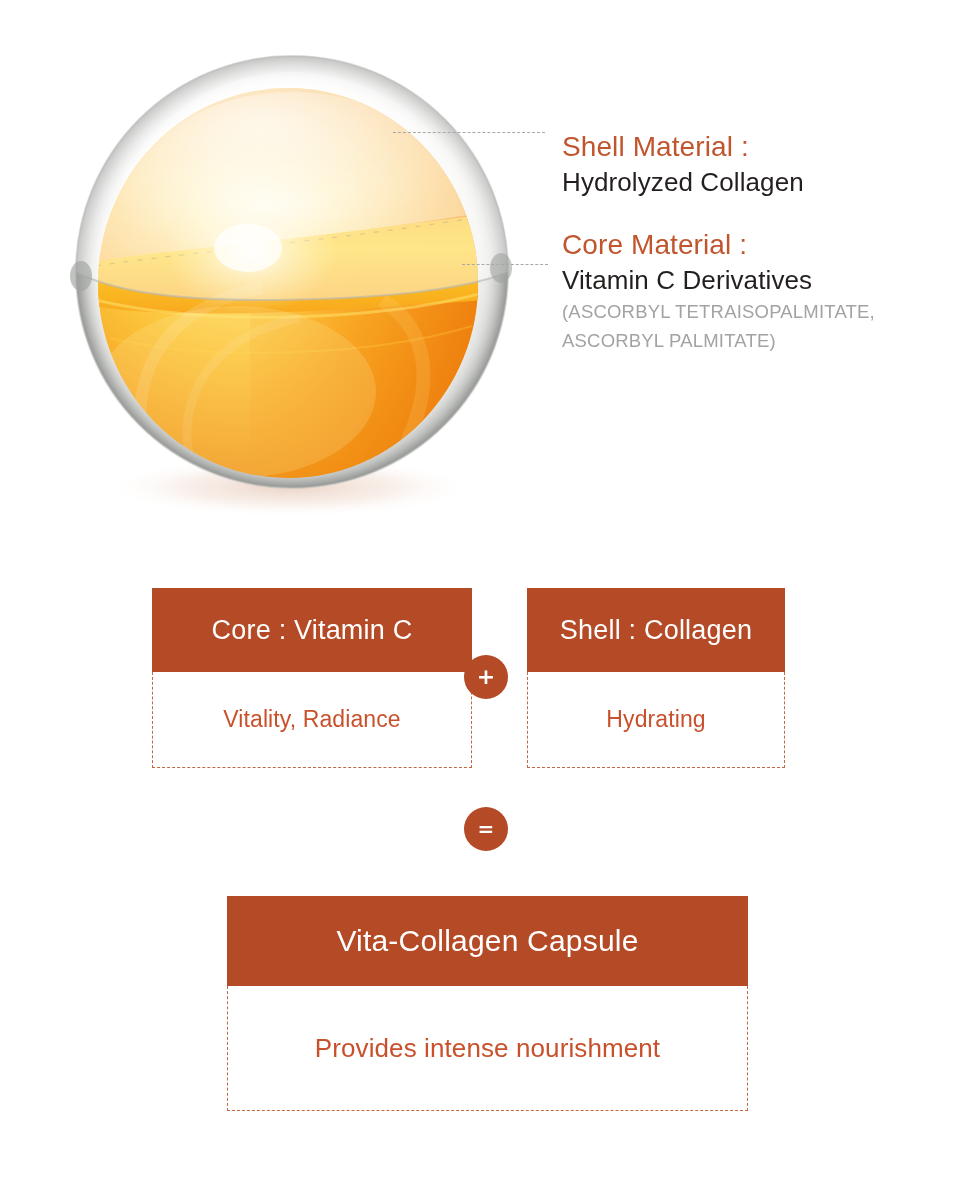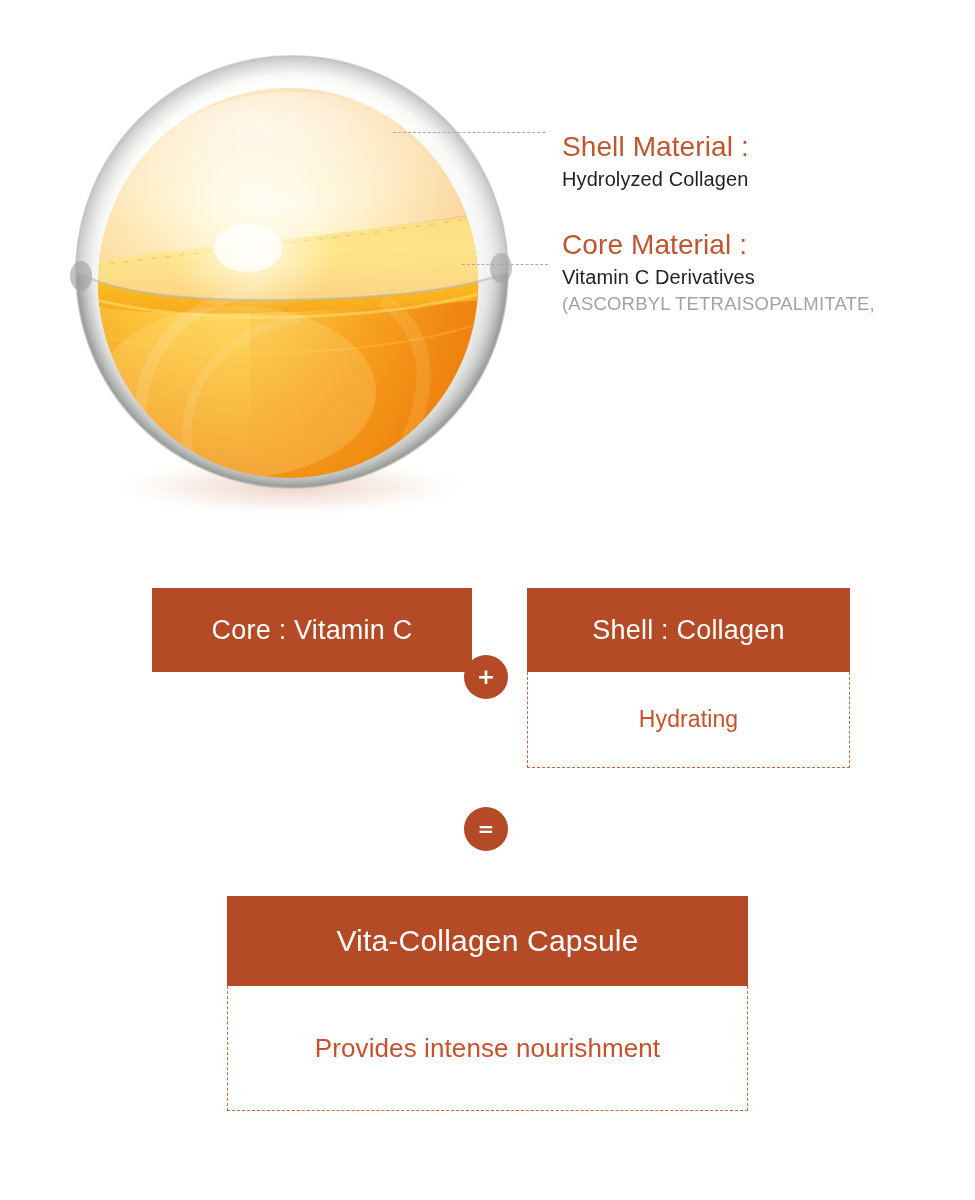--- a/index.html
+++ b/index.html
@@ -41,21 +41,21 @@
   .callout-heading {
     color: #c0552e;
     font-size: 28px;
     font-weight: 400;
     line-height: 1.22;
     letter-spacing: 0.1px;
     white-space: nowrap;
   }
   .callout-sub {
     color: #231f1e;
-    font-size: 20px;
+    font-size: 26px;
     font-weight: 400;
     line-height: 1.3;
     letter-spacing: 0.1px;
     white-space: nowrap;
     margin-top: 2px;
   }
   .callout-note {
     color: #a3a3a3;
     font-size: 18.5px;
     font-weight: 400;
@@ -92,21 +92,21 @@
     line-height: 1.38;
     letter-spacing: 0.1px;
     box-sizing: border-box;
     padding: 0 6px;
   }
 
   #box-core  { left: 124px; top: 588px; width: 320px; padding-left: 28px; }
   #box-core .eq-header { height: 84px; }
   #box-core .eq-body   { height: 96px; }
 
-  #box-shell { left: 527px; top: 588px; width: 323px; }
+  #box-shell { left: 527px; top: 588px; width: 258px; }
   #box-shell .eq-header { height: 84px; }
   #box-shell .eq-body   { height: 96px; }
 
   #box-result { left: 227px; top: 896px; width: 521px; }
   #box-result .eq-header { height: 90px; font-size: 30px; }
   #box-result .eq-body   { height: 125px; font-size: 26px; line-height: 1.42; }
 
   
   .operator-circle {
     position: absolute;
@@ -257,24 +257,28 @@
 
 <div class="callout" id="callout-shell">
   <div class="callout-heading">Shell Material :</div>
   <div class="callout-sub">Hydrolyzed Collagen</div>
 </div>
 
 <div class="callout" id="callout-core">
   <div class="callout-heading">Core Material :</div>
   <div class="callout-sub">Vitamin C Derivatives</div>
   <div class="callout-note">(ASCORBYL TETRAISOPALMITATE,</div>
+  <div class="callout-note">ASCORBYL PALMITATE)</div>
 </div>
 
 <div class="eq-box" id="box-core">
   <div class="eq-header">Core : Vitamin C</div>
+  <div class="eq-body">
+    <span>Vitality, Radiance</span>
+  </div>
 </div>
 
 <div class="operator-circle" id="operator-plus">
   <span class="operator-glyph">+</span>
 </div>
 
 <div class="eq-box" id="box-shell">
   <div class="eq-header">Shell : Collagen</div>
   <div class="eq-body">
     <div>

